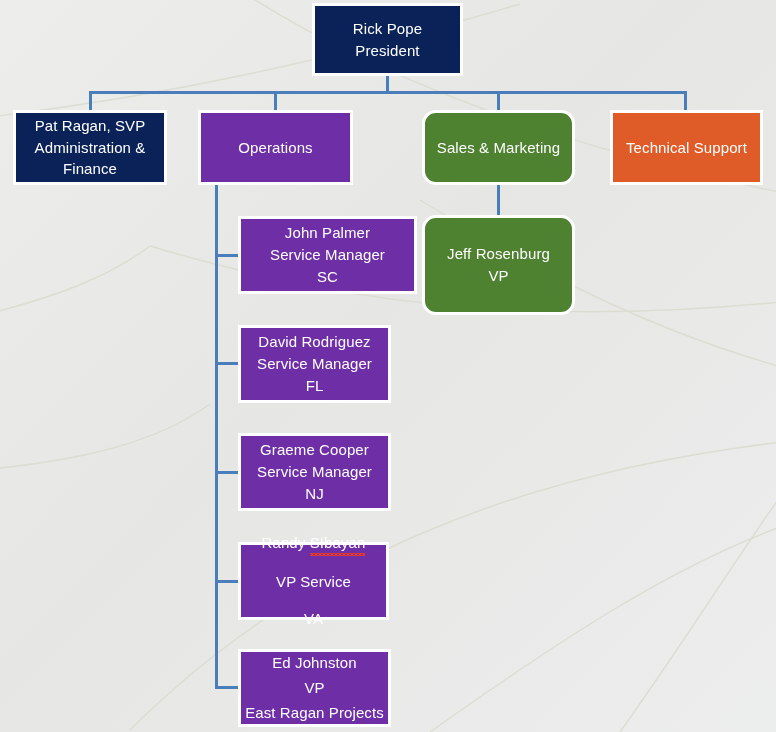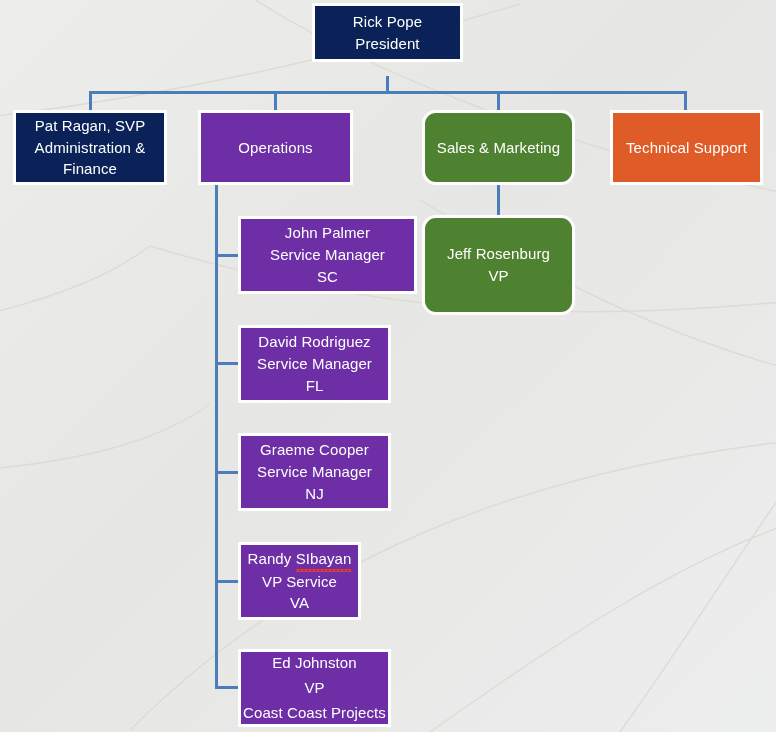--- a/index.html
+++ b/index.html
@@ -115,21 +115,21 @@
   <div class="conn" style="left:215px; top:185px; width:3px; height:503px;"></div>
 
   <div class="conn" style="left:215px; top:254px; width:24px; height:3px;"></div>
   <div class="conn" style="left:215px; top:362px; width:24px; height:3px;"></div>
   <div class="conn" style="left:215px; top:471px; width:24px; height:3px;"></div>
   <div class="conn" style="left:215px; top:580px; width:24px; height:3px;"></div>
   <div class="conn" style="left:215px; top:686px; width:24px; height:3px;"></div>
 
   <div class="conn" style="left:497px; top:185px; width:3px; height:30px;"></div>
 
-  <div class="node navy" style="left:312px; top:3px; width:151px; height:59px;">
+  <div class="node navy" style="left:312px; top:3px; width:151px; height:73px;">
     <span class="line">Rick Pope</span>
     <span class="line">President</span>
   </div>
 
   <div class="node navy" style="left:13px; top:110px; width:154px; height:75px;">
     <span class="line">Pat Ragan, SVP</span>
     <span class="line">Administration &amp;</span>
     <span class="line">Finance</span>
   </div>
 
@@ -161,28 +161,28 @@
     <span class="line">Service Manager</span>
     <span class="line">FL</span>
   </div>
 
   <div class="node purple" style="left:238px; top:433px; width:153px; height:78px;text-align:center;">
     <span class="line">Graeme Cooper</span>
     <span class="line">Service Manager</span>
     <span class="line">NJ</span>
   </div>
 
-  <div class="node purple" style="left:238px; top:542px; width:123px; height:78px;">
+  <div class="node purple" style="left:238px; top:542px; width:151px; height:78px;gap:16px;">
     <span class="line">
       <span>Randy</span>
       <span class="spell">SIbayan</span>
     </span>
     <span class="line">VP Service</span>
     <span class="line">VA</span>
   </div>
 
   <div class="node purple" style="left:238px; top:649px; width:153px; height:78px;justify-content:space-between;">
     <span class="line">Ed Johnston</span>
     <span class="line">VP</span>
-    <span class="line">Coast Coast Projects</span>
+    <span class="line">East Ragan Projects</span>
   </div>
 
 </div>
 
 </body></html>

